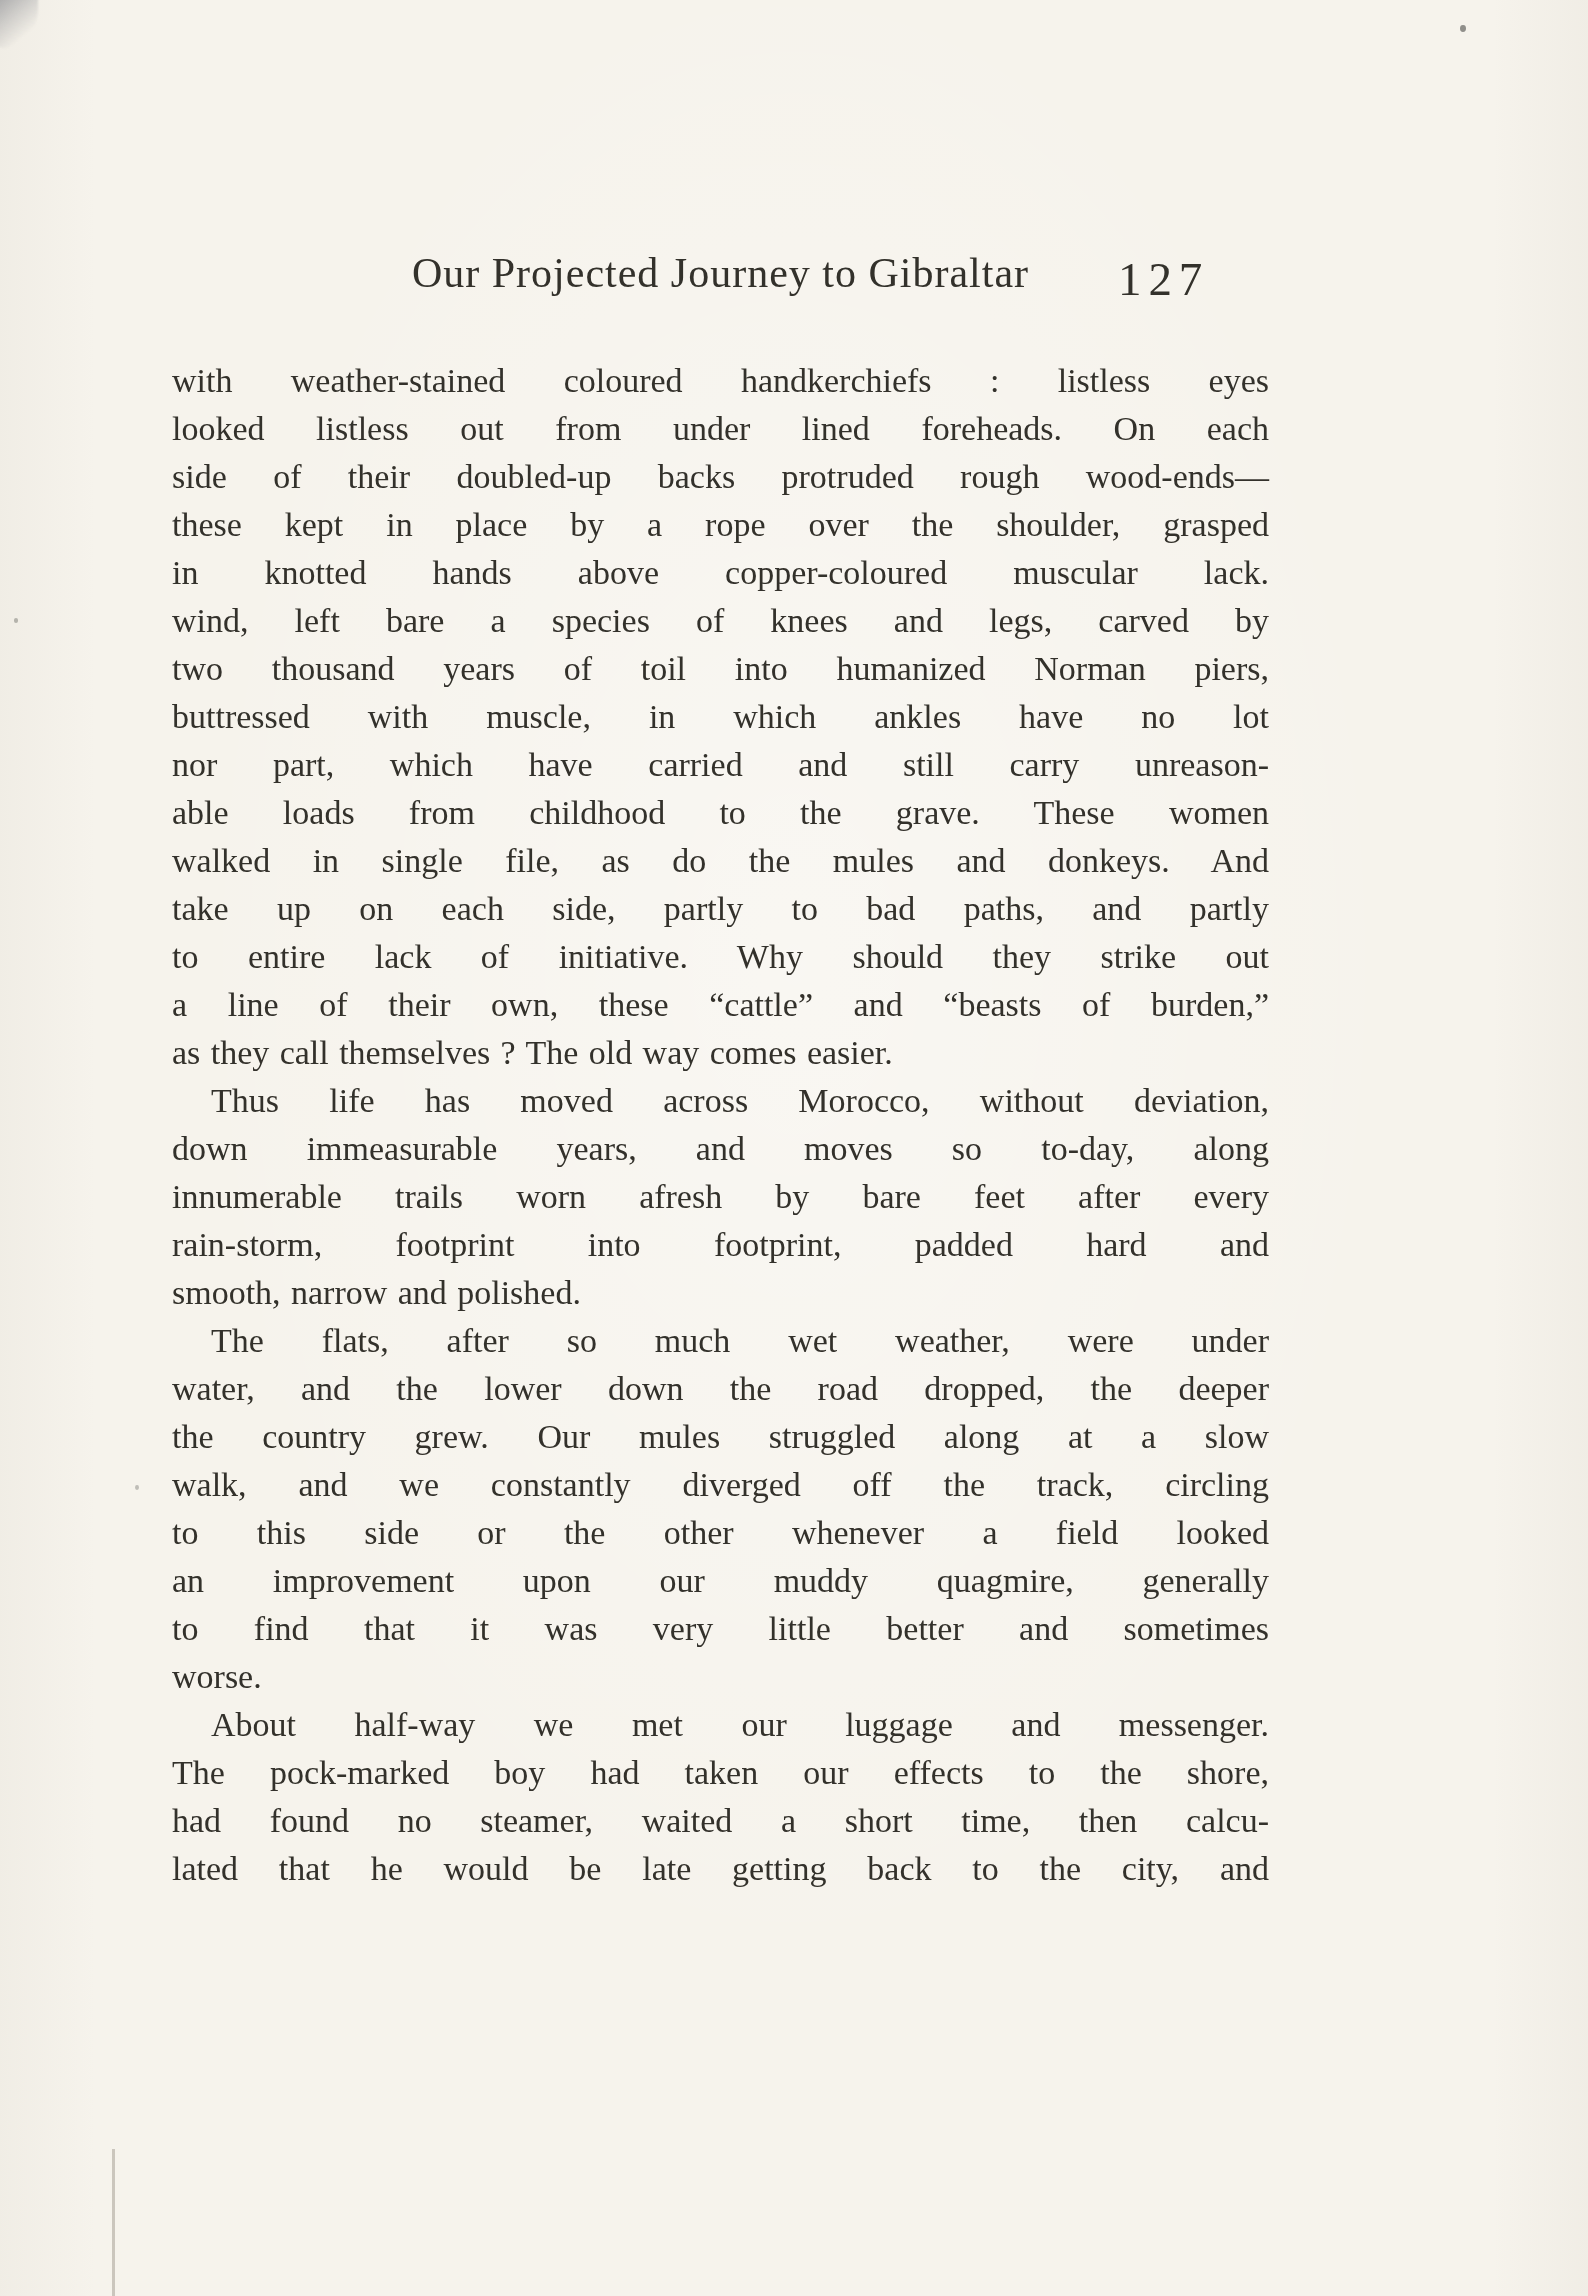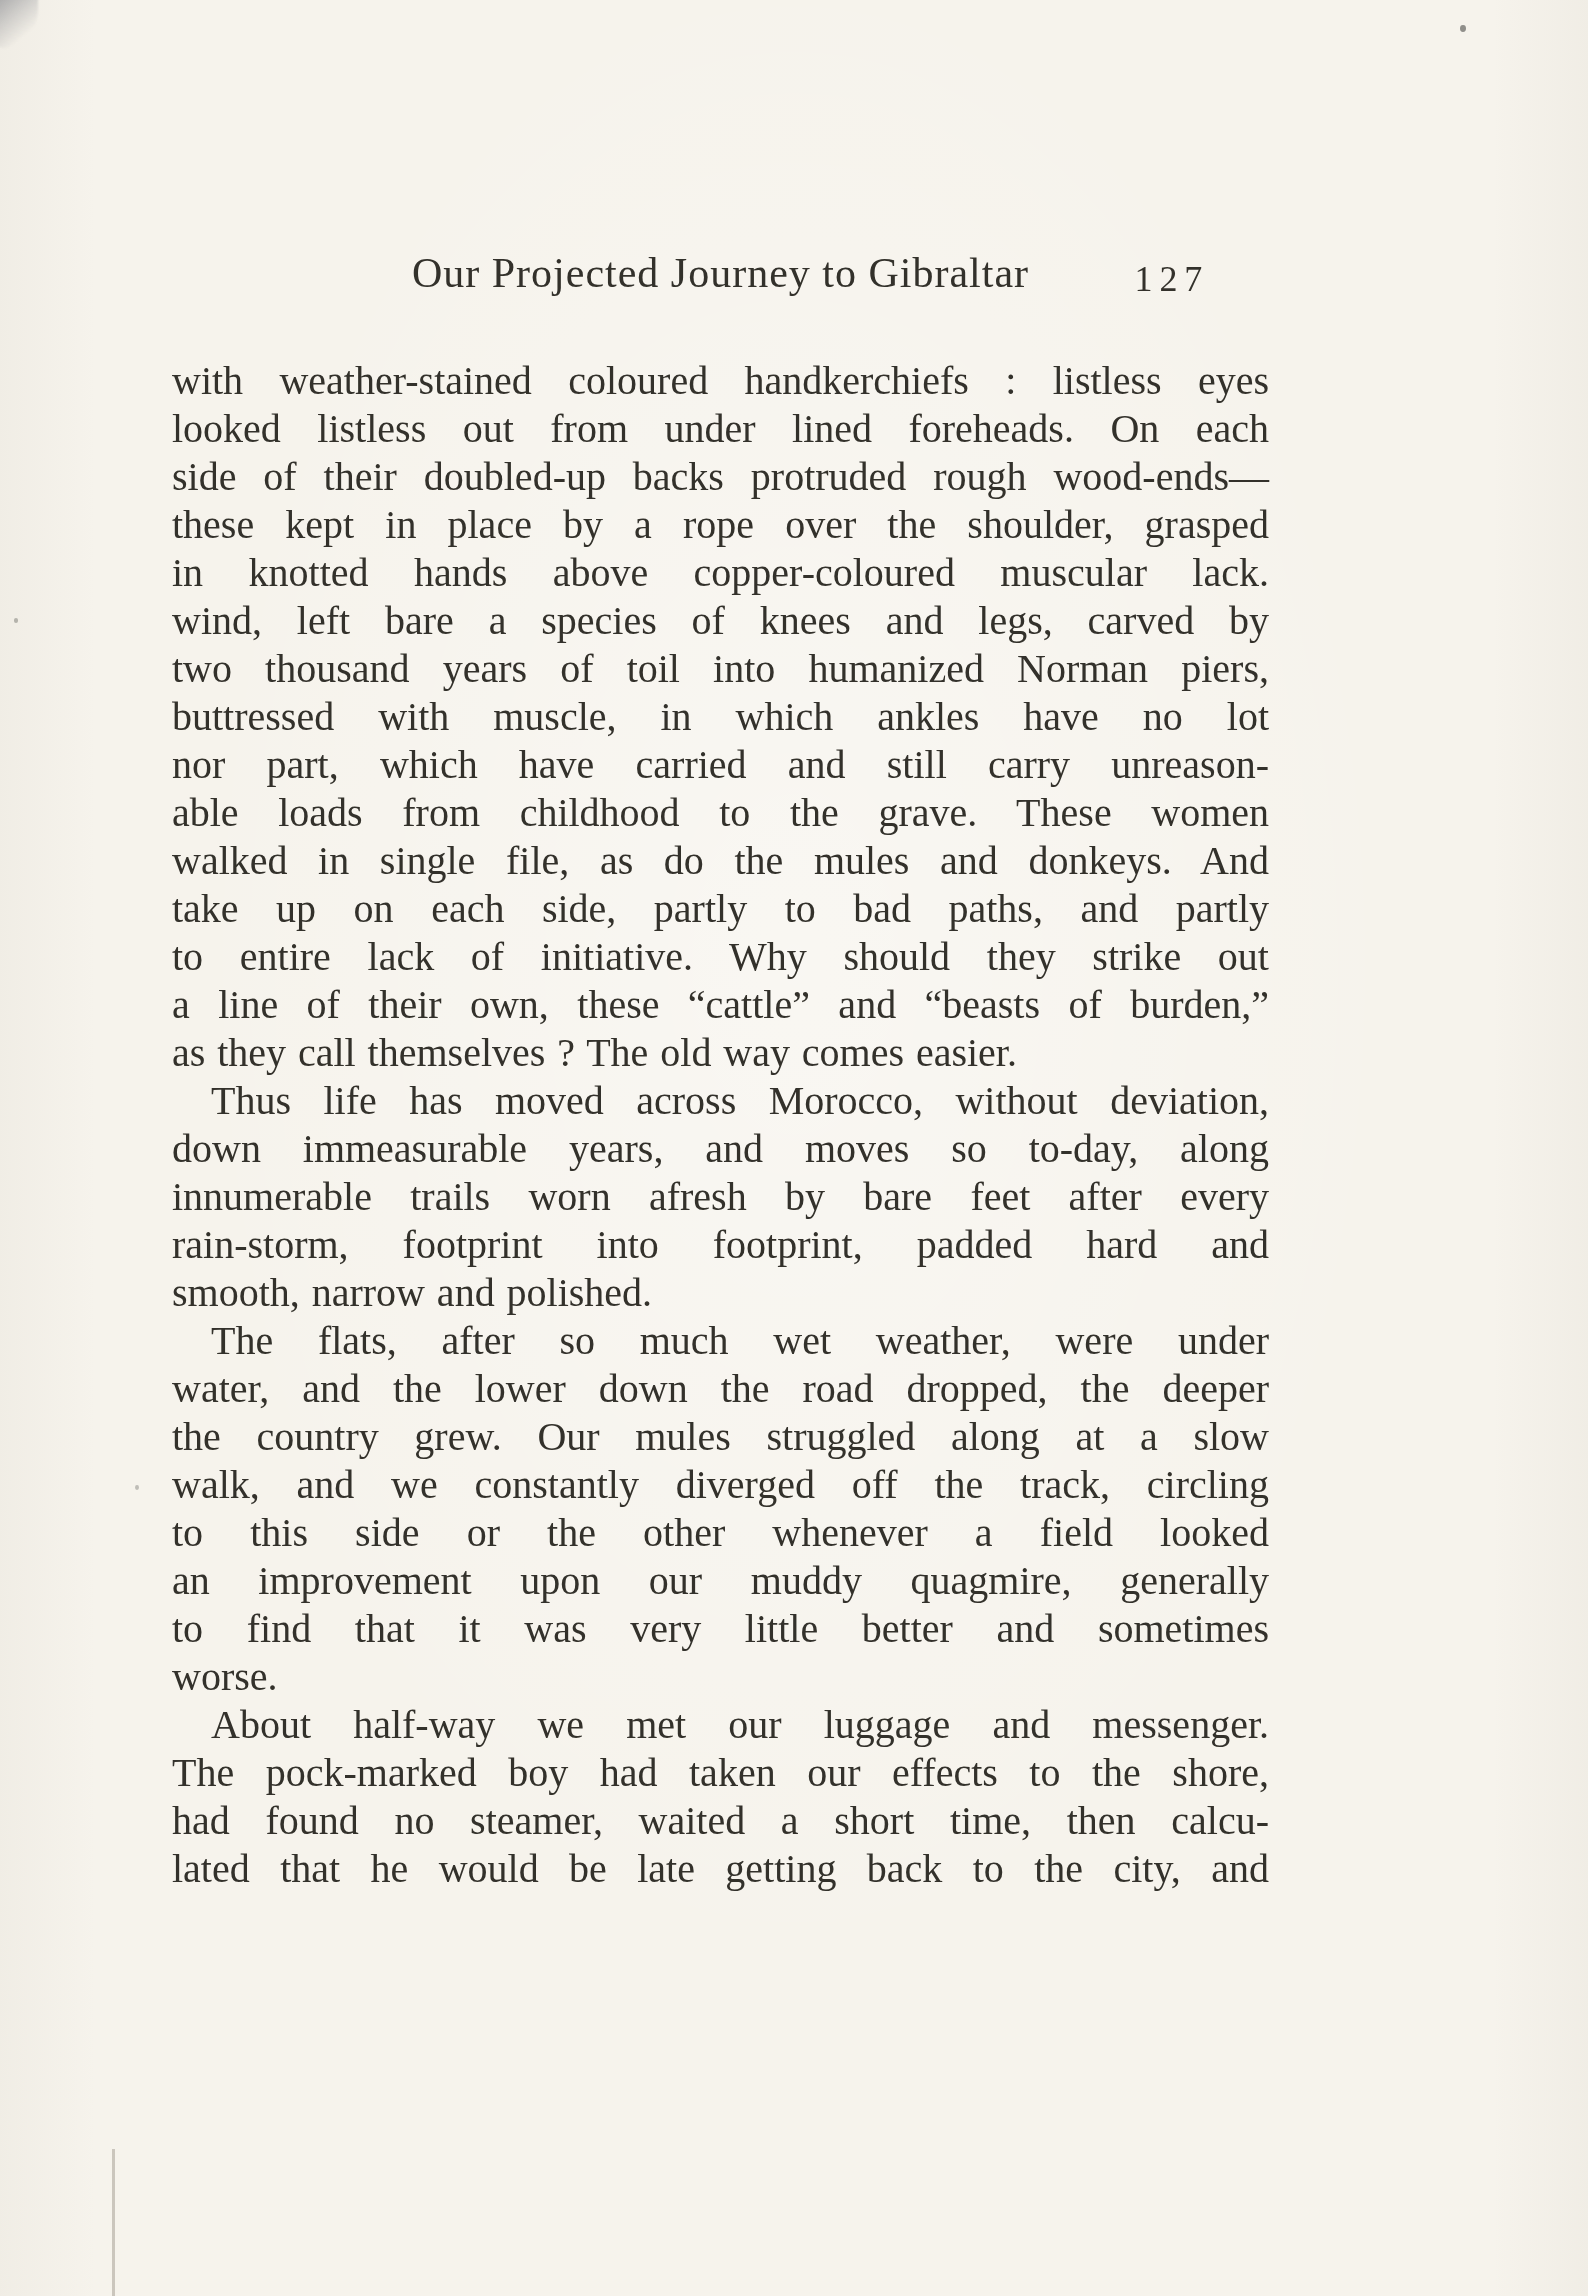--- a/index.html
+++ b/index.html
@@ -31,30 +31,30 @@
     text-align:center;
     font-size:42px;
     line-height:48px;
     letter-spacing:1px;
     margin-bottom:0;
   }
   .page-header .pagenum{
     position:absolute;
     right:60px;
     top:5.8px;
-    font-size:36px;
+    font-size:47px;
     letter-spacing:6.8px;
   }
 
   .body-text{
     margin-top:60px;
   }
   .paragraph{margin:0;padding:0;}
   .line{
-    font-size:40px;
+    font-size:34px;
     line-height:48px;
     text-align:justify;
     text-align-last:justify;
     word-spacing:1.9px;
   }
   .line.no-stretch{
     text-align-last:left;
   }
   .line.indent{
     text-indent:39px;

